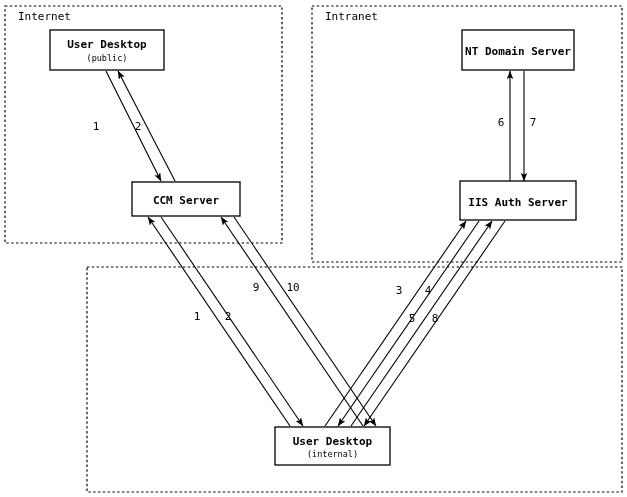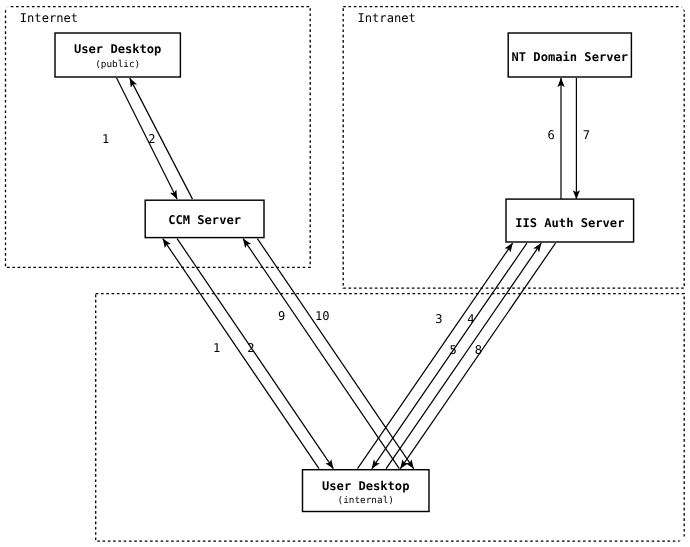--- a/index.html
+++ b/index.html
@@ -7,21 +7,20 @@
     padding: 0;
     background: #ffffff;
   }
   #canvas {
     position: relative;
     width: 627px;
     height: 497px;
     background: #ffffff;
     font-family: "DejaVu Sans Mono", "Liberation Mono", monospace;
     overflow: hidden;
-    border-radius: 23px;
   }
   svg#diagram {
     position: absolute;
     left: 0;
     top: 0;
     width: 627px;
     height: 497px;
   }
   .zone-label {
     font-family: "DejaVu Sans Mono", "Liberation Mono", monospace;

